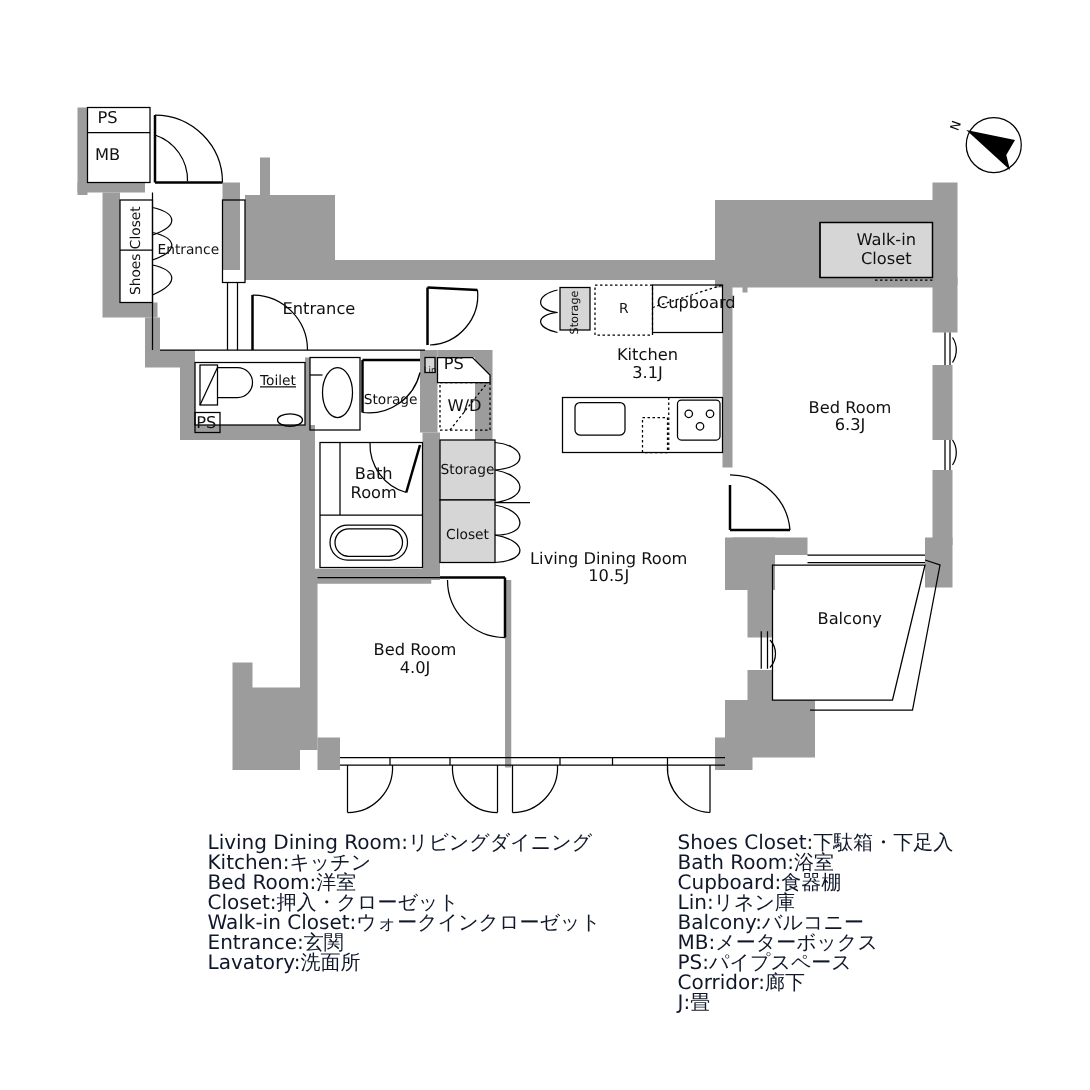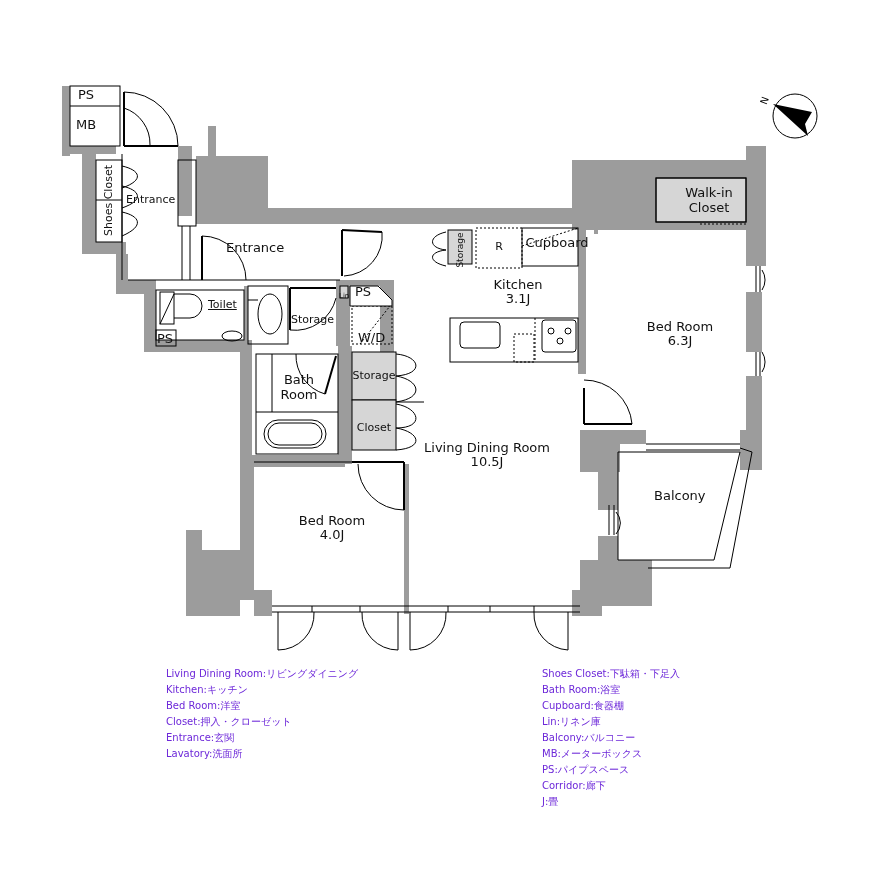--- a/index.html
+++ b/index.html
@@ -2,21 +2,21 @@
 <html><head>
 <meta charset="utf-8">
 <style>
   html,body{margin:0;padding:0;background:#ffffff;}
   #root{position:relative;width:872px;height:872px;background:#fff;overflow:hidden;font-family:"DejaVu Sans","Liberation Sans",sans-serif;}
   svg{position:absolute;left:0;top:0;}
   .lbl{position:absolute;color:#111;font-size:13px;line-height:14px;text-align:center;white-space:nowrap;}
   .lbl.sm{font-size:11px;}
   .lbl.xs{font-size:7px;}
   .lbl.vert{transform:rotate(-90deg);transform-origin:center center;}
-  .legend{position:absolute;font-size:10px;line-height:16px;color:#6d28d9;}
+  .legend{position:absolute;font-size:16px;line-height:16px;color:#0f172a;}
   .legend div{white-space:nowrap;}
 </style>
 </head>
 <body>
 
 <div id="root">
 
 <svg width="872" height="872" viewBox="0 0 872 872">
   <g fill="#9c9c9c" stroke="none">
 
@@ -208,21 +208,21 @@
 <div class="lbl" style="left:78px;top:88px;">PS</div>
 <div class="lbl" style="left:76px;top:118px;">MB</div>
 <div class="lbl sm vert" style="left:74px;top:194px;width:70px;">Shoes Closet</div>
 <div class="lbl sm" style="left:126px;top:193px;">Entrance</div>
 <div class="lbl" style="left:226px;top:241px;">Entrance</div>
 <div class="lbl sm" style="left:208px;top:298px;text-decoration:underline;">Toilet</div>
 <div class="lbl" style="left:157px;top:332px;">PS</div>
 <div class="lbl sm" style="left:291px;top:313px;">Storage</div>
 <div class="lbl xs" style="left:339px;top:289px;">Lin</div>
 <div class="lbl" style="left:355px;top:285px;">PS</div>
-<div class="lbl" style="left:358px;top:331px;">W/D</div>
+<div class="lbl" style="left:358px;top:319px;">W/D</div>
 <div class="lbl" style="left:276px;top:372px;width:46px;white-space:pre-line;line-height:15px;">Bath
 Room</div>
 <div class="lbl sm" style="left:352px;top:369px;width:44px;">Storage</div>
 <div class="lbl sm" style="left:352px;top:421px;width:44px;">Closet</div>
 <div class="lbl xs vert" style="left:440px;top:243px;width:40px;font-size:9px;">Storage</div>
 <div class="lbl sm" style="left:476px;top:240px;width:46px;">R</div>
 <div class="lbl" style="left:522px;top:236px;width:70px;">Cupboard</div>
 <div class="lbl" style="left:478px;top:278px;width:80px;">
   <div>Kitchen</div>
   <div>3.1J</div>
@@ -241,20 +241,21 @@
   <div>Bed Room</div>
   <div>4.0J</div>
 </div>
 <div class="lbl" style="left:654px;top:489px;">Balcony</div>
 
 <div class="legend" style="left:166px;top:666px;">
   <div>Living Dining Room:リビングダイニング</div>
   <div>Kitchen:キッチン</div>
   <div>Bed Room:洋室</div>
   <div>Closet:押入・クローゼット</div>
+  <div>Walk-in Closet:ウォークインクローゼット</div>
   <div>Entrance:玄関</div>
   <div>Lavatory:洗面所</div>
 </div>
 <div class="legend" style="left:542px;top:666px;">
   <div>Shoes Closet:下駄箱・下足入</div>
   <div>Bath Room:浴室</div>
   <div>Cupboard:食器棚</div>
   <div>Lin:リネン庫</div>
   <div>Balcony:バルコニー</div>
   <div>MB:メーターボックス</div>

